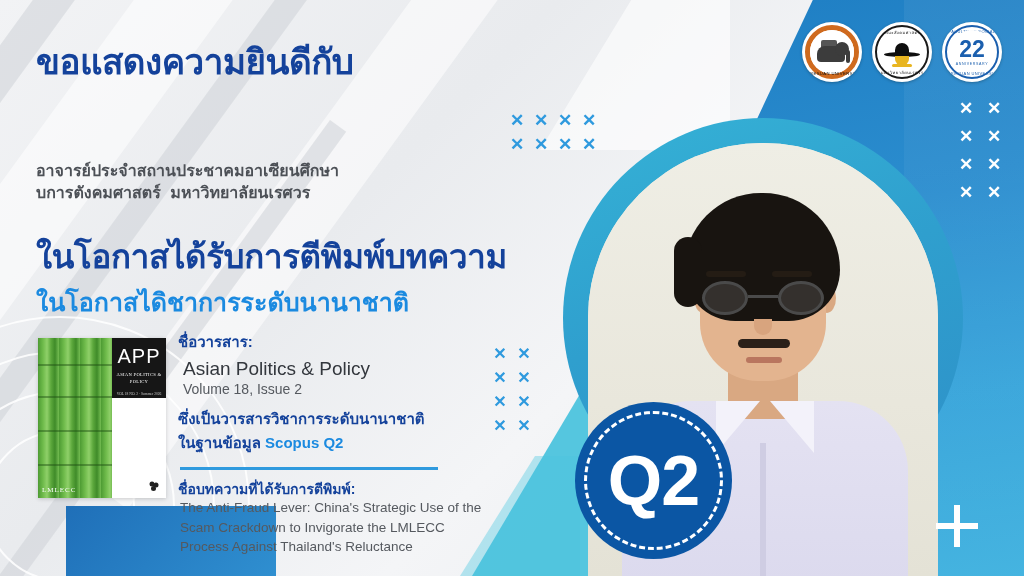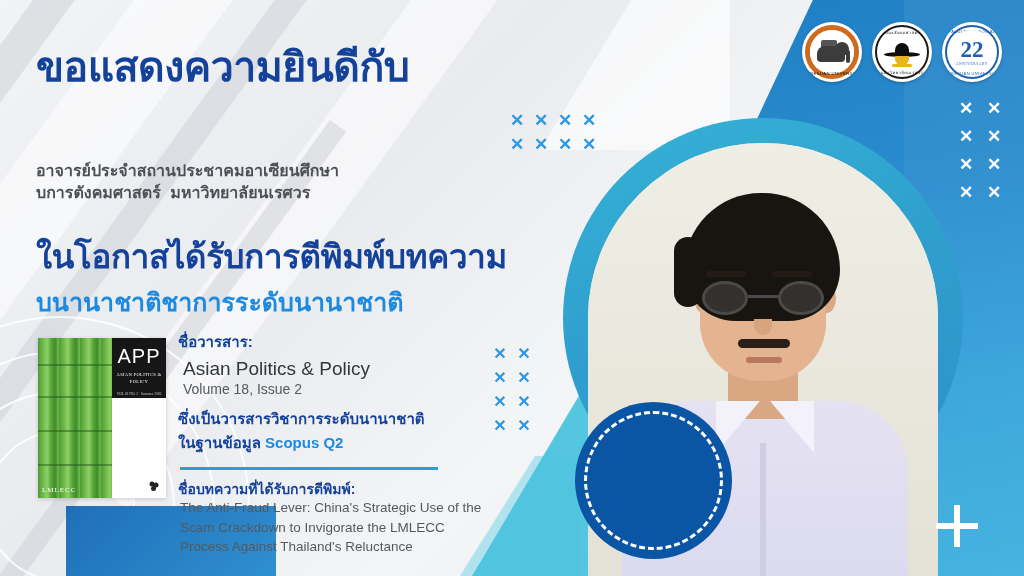--- a/index.html
+++ b/index.html
@@ -99,21 +99,21 @@
     border-radius: 50%; border: 3px dashed #ffffff;
   }
   #q2-label {
     position: relative; color: #ffffff; font-weight: bold;
     font-size: 70px; letter-spacing: -1px; line-height: 1;
   }
 
   
   #headline-1 {
     position: absolute; left: 36px; top: 34px;
-    font-size: 41px; font-weight: bold; color: #14429b; letter-spacing: -0.5px;
+    font-size: 35px; font-weight: bold; color: #14429b; letter-spacing: -0.5px;
   }
   #headline-2 {
     position: absolute; left: 36px; top: 88px;
     font-size: 42px; font-weight: bold; color: #1b8ae0; letter-spacing: -0.5px;
   }
   .sub-line {
     position: absolute; left: 36px;
     font-size: 16px; font-weight: bold; color: #4c5056; font-family: Liberation Mono, monospace;
   }
   #sub-1 { top: 158px; }
@@ -226,21 +226,21 @@
   .nu-elephant .tower { position:absolute; left:6px; top:0px; width:16px; height:8px; background:#555; border-radius:2px 2px 0 0; }
 
   #logo-fac .logo-ring { border: 2px solid #1a1a1a; background: #fff; }
   .fac-hat { width: 36px; height: 26px; position: relative; }
   .fac-hat .brim { position:absolute; left:0; bottom:8px; width:36px; height:5px; background:#0e0e0e; border-radius:50%; }
   .fac-hat .dome { position:absolute; left:11px; bottom:11px; width:14px; height:11px; background:#0e0e0e; border-radius:8px 8px 0 0; }
   .fac-hat .cup { position:absolute; left:11px; bottom:0; width:14px; height:9px; background:#e8b521; border-radius:0 0 6px 6px; }
   .fac-hat .base { position:absolute; left:8px; bottom:-2px; width:20px; height:3px; background:#e8b521; border-radius:2px; }
 
   #logo-22 .logo-ring { border: 2px solid #1b5fae; background: #fff; }
-  #logo-22 .logo-inner { background: #ffffff; flex-direction: column; font-family: Liberation Serif, serif; }
+  #logo-22 .logo-inner { background: #ffffff; flex-direction: column; }
   .n22 { font-size: 23px; font-weight: bold; color: #1b5fae; line-height: 1; }
   .n22-sub { font-size: 3.6px; color: #1b5fae; letter-spacing: 0.6px; margin-top: 1px; }
   .logo-arc-top, .logo-arc-bot {
     position: absolute; left: 0; width: 100%; text-align: center;
     font-size: 4px; color: #1b5fae; letter-spacing: 0.4px;
   }
   .logo-arc-top { top: 7px; } .logo-arc-bot { bottom: 6px; }
   .logo-arc-top.thai, .logo-arc-bot.thai { color: #111; font-size: 4.2px; }
 
   
@@ -305,20 +305,21 @@
         <div class="bridge"></div>
         <div class="lens r"></div>
     </div>
     <div class="p-nose"></div>
     <div class="p-mous"></div>
     <div class="p-mouth"></div>
   </div>
 
   <div id="q2-badge">
     <div id="q2-dashes"></div>
+    <div id="q2-label">Q2</div>
   </div>
 
   <div id="logo-row">
     <div class="logo" id="logo-nu">
       <div class="logo-ring"></div>
       <div class="logo-inner">
         <div class="nu-elephant">
           <div class="tower"></div>
             <div class="body"></div>
             <div class="head"></div>
@@ -350,21 +351,21 @@
         <div class="n22-sub">ANNIVERSARY</div>
       </div>
       <div class="logo-arc-bot">NARESUAN UNIVERSITY</div>
     </div>
   </div>
 
   <div id="headline-1">ขอแสดงความยินดีกับ</div>
   <div class="sub-line" id="sub-1">อาจารย์ประจำสถานประชาคมอาเซียนศึกษา</div>
   <div class="sub-line" id="sub-2">บการตังคมศาสตร์ มหาวิทยาลัยนเรศวร</div>
   <div id="headline-3">ในโอกาสได้รับการตีพิมพ์บทความ</div>
-  <div id="headline-4">บนานาชาติชาการระดับนานาชาติ</div>
+  <div id="headline-4">ในโอกาสไดิชาการระดับนานาชาติ</div>
 
   <div id="cover-bar"></div>
   <div id="cover">
     <div id="cover-bamboo">
       <div class="node" style="top:26px;"></div>
       <div class="node" style="top:58px;"></div>
       <div class="node" style="top:92px;"></div>
       <div class="node" style="top:126px;"></div>
     </div>
     <div id="cover-black">

